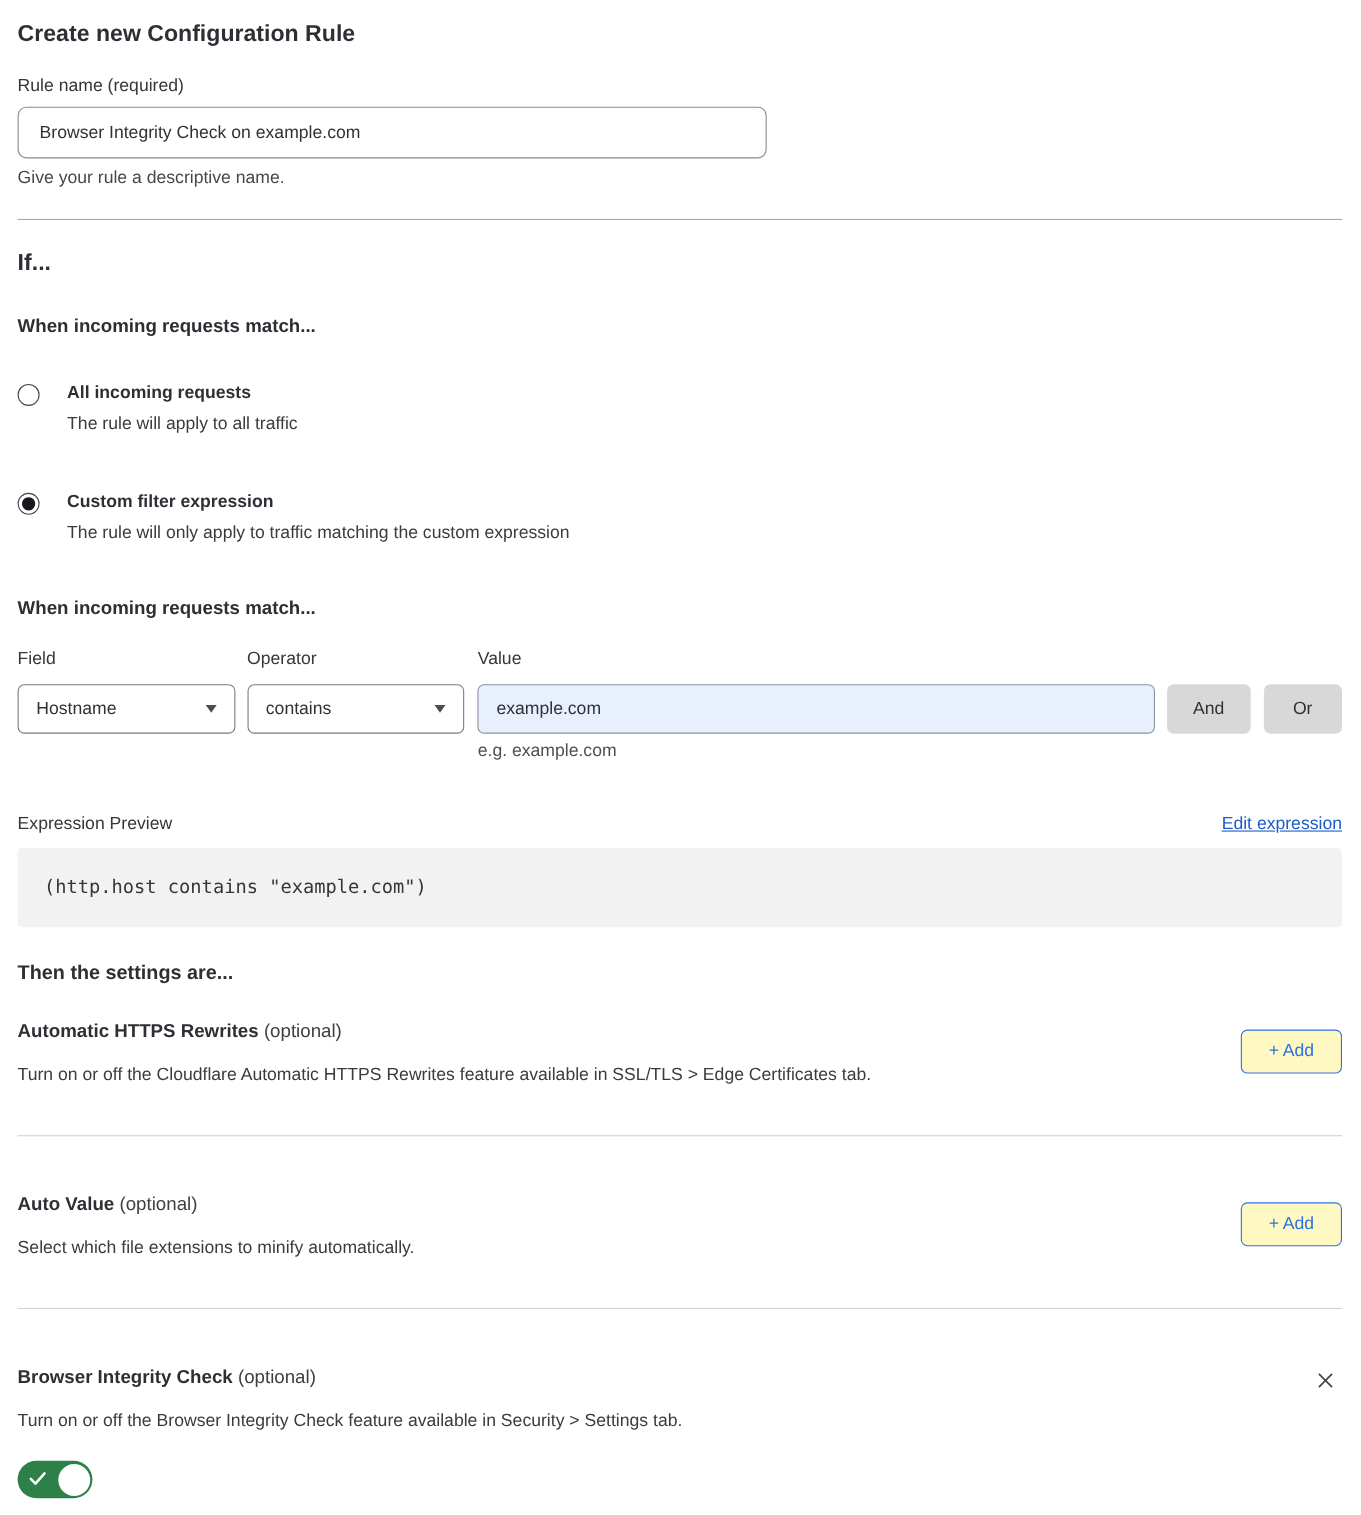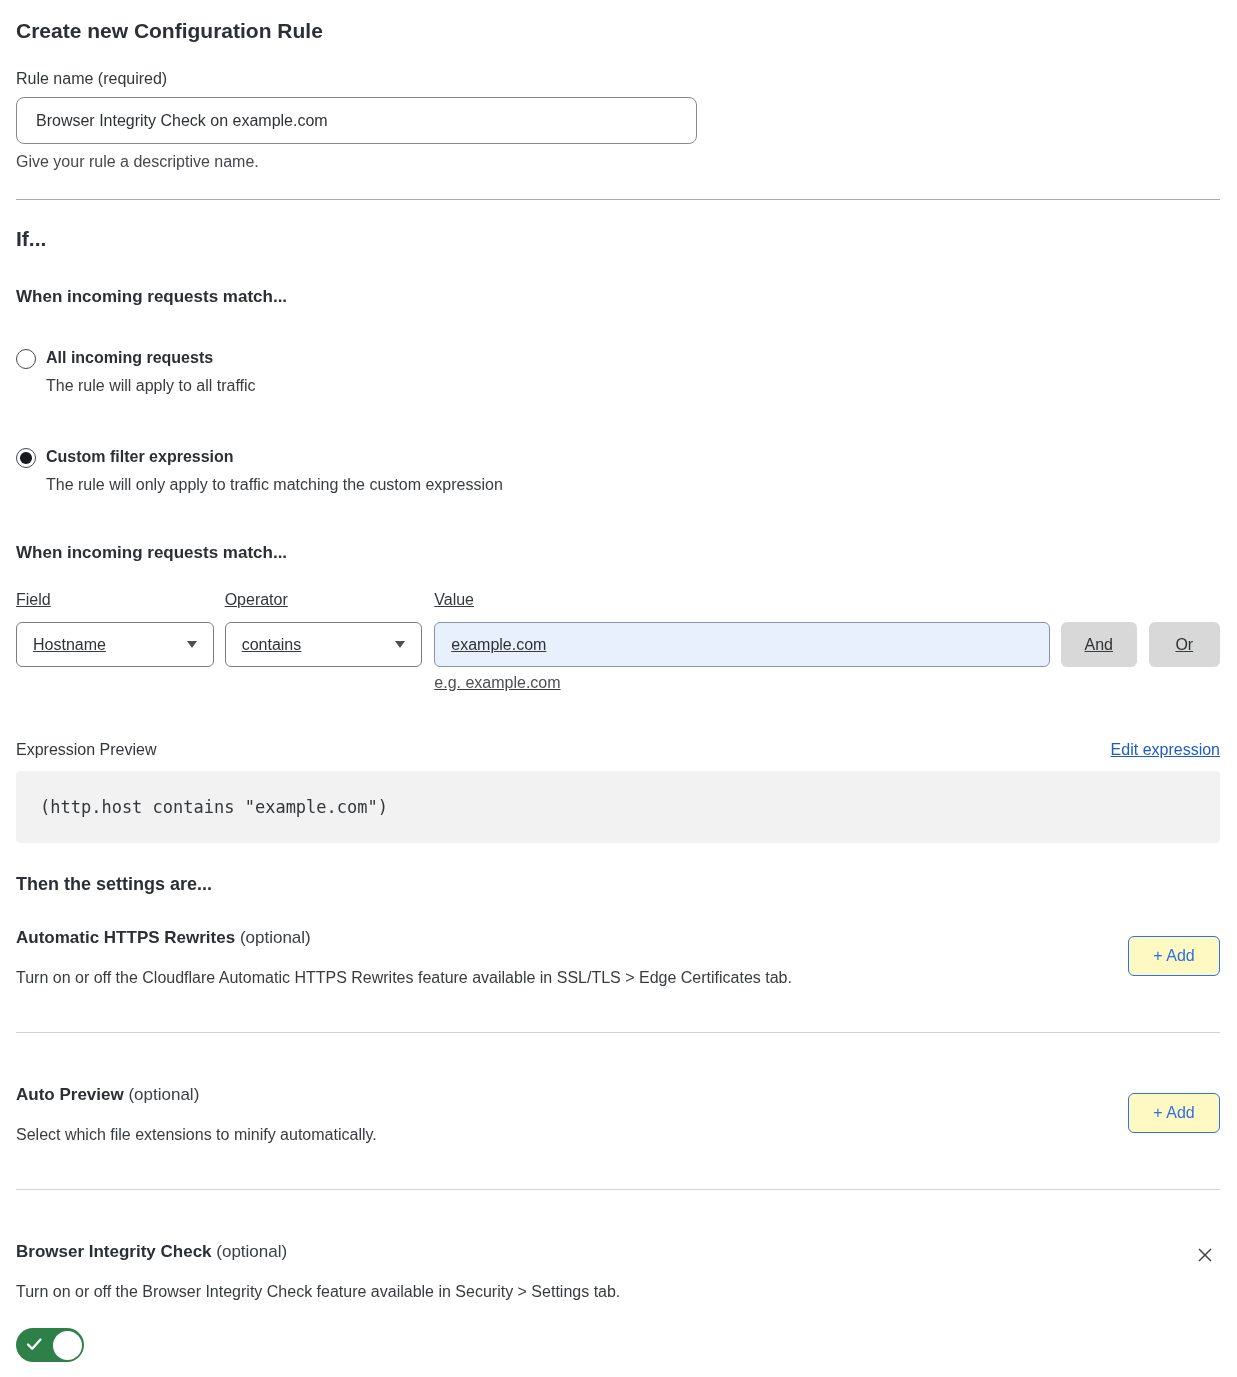--- a/index.html
+++ b/index.html
@@ -33,21 +33,21 @@
     color: #2f3235;
     background: #ffffff;
     outline: none;
     display: block;
   }
   .helper-text { margin-top: 8px; font-size: 16px; line-height: 19px; color: #45484b; }
   .divider { border: none; border-top: 1px solid #a9a9a9; margin-top: 28px; }
   .divider.light { border-top-color: #d2d2d2; margin-top: 0; }
   .if-heading { margin-top: 26px; font-size: 21px; line-height: 26px; font-weight: 700; color: #2c2f33; }
   .sub-heading { margin-top: 34px; font-size: 17px; line-height: 21px; font-weight: 700; color: #2c2f33; }
-  .radio-option { display: flex; gap: 10px; align-items: flex-start; }
+  .radio-option { display: flex; gap: 25px; align-items: flex-start; }
   .radio-option.first { margin-top: 41px; }
   .radio-option.second { margin-top: 52px; }
   .radio-circle {
     width: 20px; height: 20px;
     border: 1.5px solid #43484d;
     border-radius: 50%;
     background: #fff;
     flex-shrink: 0;
     position: relative;
     margin-top: 1px;
@@ -56,21 +56,21 @@
   .radio-circle.selected::after {
     content: "";
     position: absolute;
     inset: 3.2px;
     border-radius: 50%;
     background: #17191c;
   }
   .radio-label { font-size: 16px; line-height: 20px; font-weight: 700; color: #2c2f33; }
   .radio-desc { margin-top: 8px; font-size: 16px; line-height: 19px; font-weight: 400; color: #393c3f; }
   .match-heading { margin-top: 48px; font-size: 17px; line-height: 21px; font-weight: 700; color: #2c2f33; }
-  .filter-row { margin-top: 27px; display: flex; align-items: flex-start; text-decoration: underline; }
+  .filter-row { margin-top: 27px; display: flex; align-items: flex-start; }
   .filter-col .col-label { font-size: 16px; line-height: 19px; color: #33373a; }
   .select-box {
     margin-top: 13px;
     height: 45px;
     border: 1px solid #7a7d80;
     border-radius: 6px;
     background: #fff;
     display: flex;
     align-items: center;
     justify-content: space-between;
@@ -253,21 +253,21 @@
   </div>
   <div class="setting-desc">Turn on or off the Cloudflare Automatic HTTPS Rewrites feature available in SSL/TLS &gt; Edge Certificates tab.</div>
   <button class="add-btn">+ Add</button>
   <div class="spacer"></div>
 </div>
 
 <hr class="divider light sec-divider-1">
 
 <div class="setting-row">
   <div class="setting-name">
-    <span>Auto Preview</span>
+    <span>Auto Value</span>
     <span class="setting-optional">(optional)</span>
   </div>
   <div class="setting-desc">Select which file extensions to minify automatically.</div>
   <button class="add-btn">+ Add</button>
   <div class="spacer"></div>
 </div>
 
 <hr class="divider light sec-divider-2">
 
 <div class="setting-row last">

